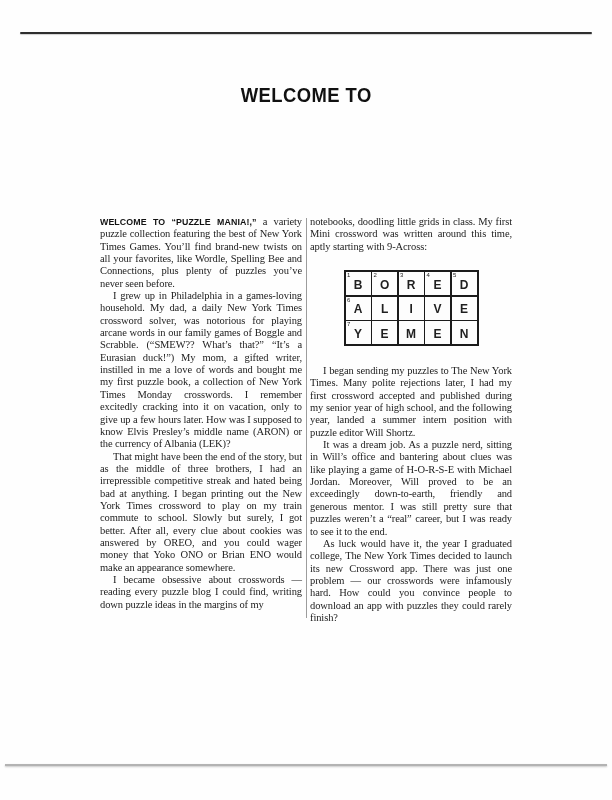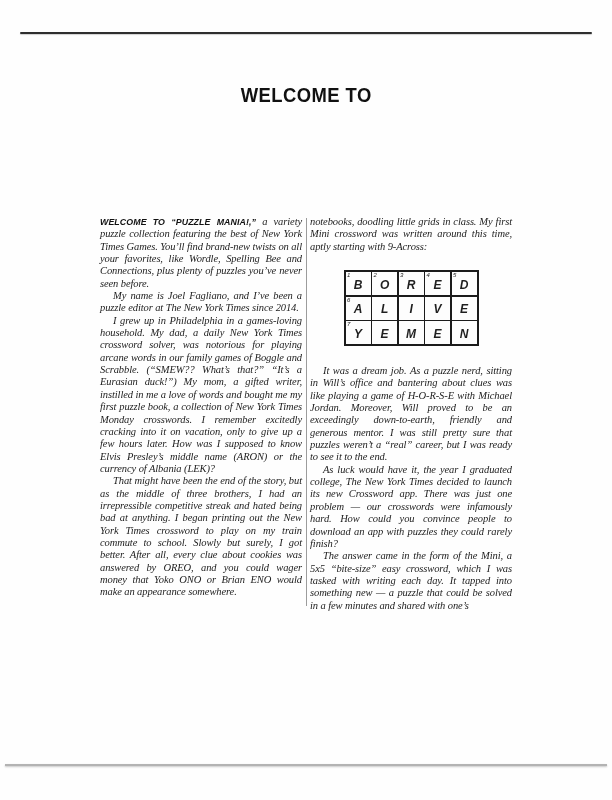--- a/index.html
+++ b/index.html
@@ -22,21 +22,21 @@
     color:#111;
   }
   .title {
     display:inline-block; font-family:"DejaVu Serif", serif; font-weight:bold;
     font-size:57px; line-height:52px; letter-spacing:-2px; transform:scaleX(.63);
     transform-origin:center; color:#0d0d0d; white-space:nowrap; margin-top:2px;
   }
   .header .row { display:block; }
   .columns {
     position:absolute; top:216px; left:100px; width:412px;
-    display:flex; align-items:stretch;font-style:italic;
+    display:flex; align-items:stretch;
   }
   .col {
     width:202px; text-align:justify; font-size:10.5px; line-height:12.35px;
     letter-spacing:-0.1px; color:#222;
   }
   .rule { width:1px; background:#4a4a4a; opacity:.55; margin:2px 3px 6px 4px; }
   .col p { margin:0; text-indent:13px; }
   .col p.no-indent { text-indent:0; }
   .lead-in {
     font-family:"Liberation Sans", sans-serif; font-weight:bold; font-size:8.8px;
@@ -68,23 +68,23 @@
   <div class="top-edge"></div>
 
   <div class="header">
     <span class="row"><span class="kicker">WELCOME TO</span></span>
   </div>
 
   <div class="columns">
 
     <section class="col">
       <p class="no-indent"><span class="lead-in">WELCOME TO “PUZZLE MANIA!,”</span><span> a variety puzzle collection featuring the best of New York Times Games. You’ll find brand-new twists on all your favorites, like Wordle, Spelling Bee and Connections, plus plenty of puzzles you’ve never seen before.</span></p>
-      <p>My name is Joel Fagliano, and I’ve been a puzzle editor at The New York Times since 2014.</p>
       <p>I grew up in Philadelphia in a games-loving household. My dad, a daily New York Times crossword solver, was notorious for playing arcane words in our family games of Boggle and Scrabble. (“SMEW?? What’s that?” “It’s a Eurasian duck!”) My mom, a gifted writer, instilled in me a love of words and bought me my first puzzle book, a collection of New York Times Monday crosswords. I remember excitedly cracking into it on vacation, only to give up a few hours later. How was I supposed to know Elvis Presley’s middle name (ARON) or the currency of Albania (LEK)?</p>
       <p>That might have been the end of the story, but as the middle of three brothers, I had an irrepressible competitive streak and hated being bad at anything. I began printing out the New York Times crossword to play on my train commute to school. Slowly but surely, I got better. After all, every clue about cookies was answered by OREO, and you could wager money that Yoko ONO or Brian ENO would make an appearance somewhere.</p>
+      <p>I became obsessive about crosswords — reading every puzzle blog I could find, writing down puzzle ideas in the margins of my</p>
     </section>
 
     <div class="rule"></div>
 
     <section class="col">
       <p class="no-indent">notebooks, doodling little grids in class. My first Mini crossword was written around this time, aptly starting with 9-Across:</p>
 
       <div class="crossword-wrap">
         <div class="crossword">
           <div class="cell">
@@ -143,22 +143,22 @@
               <span class="num"></span>
               <span class="letter">E</span>
             </div>
           <div class="cell">
               <span class="num"></span>
               <span class="letter">N</span>
             </div>
         </div>
       </div>
 
+      <p>I began sending my puzzles to The New York Times. Many polite rejections later, I had my first crossword accepted and published during my senior year of high school, and the following year, landed a summer intern position with puzzle editor Will Shortz.</p>
       <p>It was a dream job. As a puzzle nerd, sitting in Will’s office and bantering about clues was like playing a game of H-O-R-S-E with Michael Jordan. Moreover, Will proved to be an exceedingly down-to-earth, friendly and generous mentor. I was still pretty sure that puzzles weren’t a “real” career, but I was ready to see it to the end.</p>
       <p>As luck would have it, the year I graduated college, The New York Times decided to launch its new Crossword app. There was just one problem — our crosswords were infamously hard. How could you convince people to download an app with puzzles they could rarely finish?</p>
-      <p>The answer came in the form of the Mini, a 5x5 “bite-size” easy crossword, which I was tasked with writing each day. It tapped into something new — a puzzle that could be solved in a few minutes and shared with one’s</p>
     </section>
 
   </div>
 
   <div class="bottom-edge"></div>
 
 </div>
 
 </body></html>

